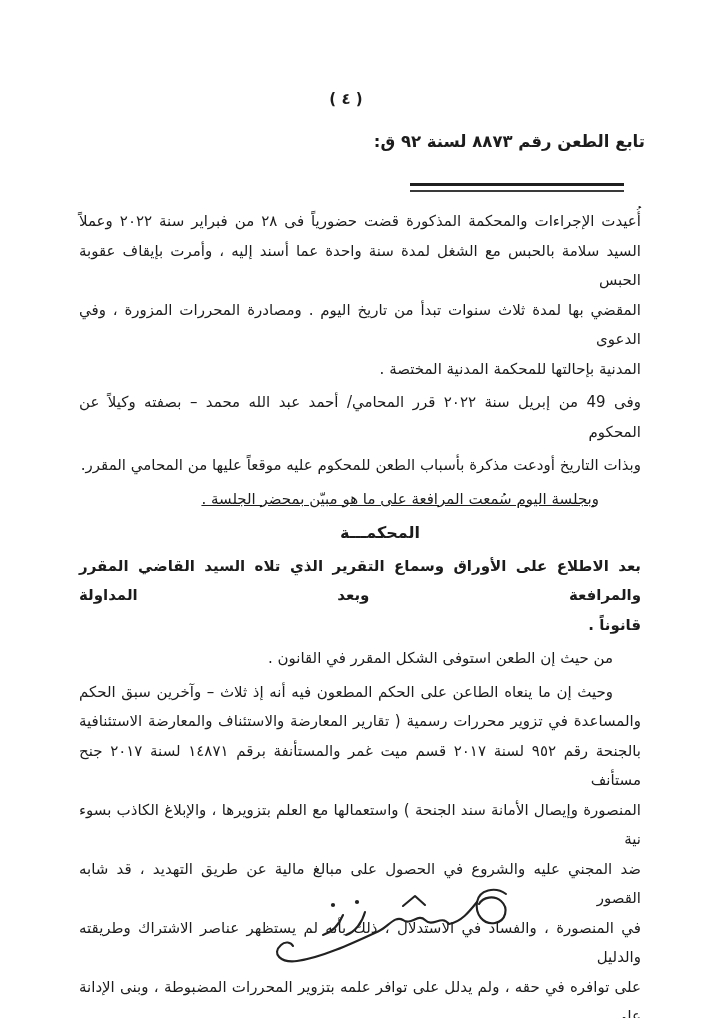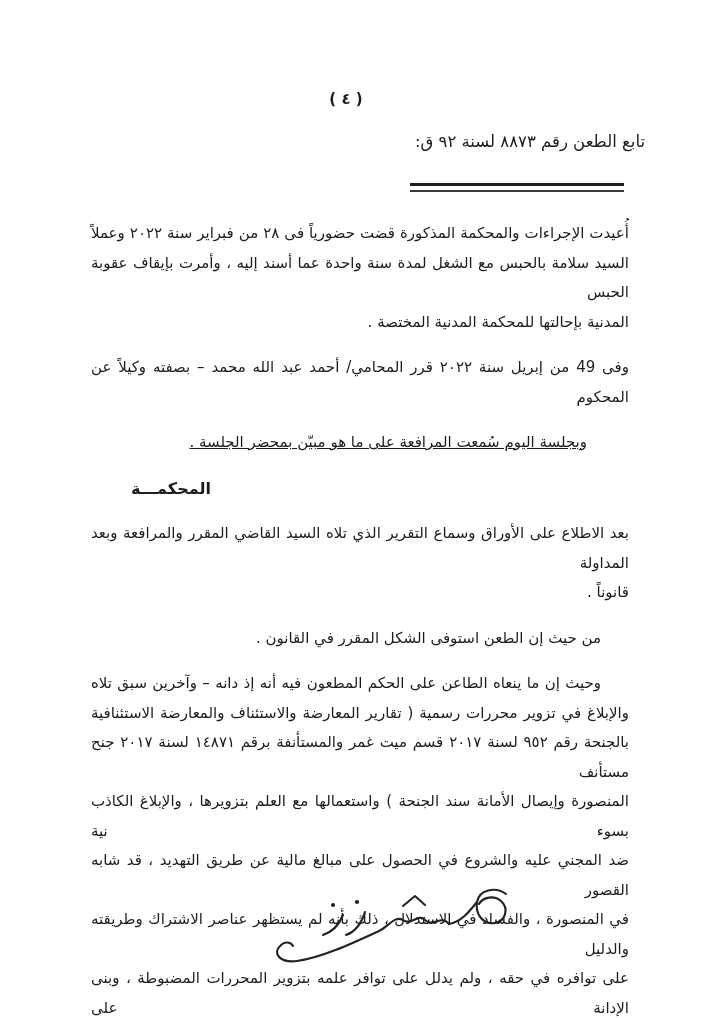--- a/index.html
+++ b/index.html
@@ -13,44 +13,44 @@
     overflow:hidden;
   }
   .page-number{
     position:absolute;top:90px;left:0;width:692px;
     text-align:center;
     font-size:15px;font-weight:bold;
     letter-spacing:2px;
   }
   .case-header{
     position:absolute;top:132px;right:75px;
-    font-size:16.5px;font-weight:normal;
+    font-size:16.5px;font-weight:bold;
   }
   .header-rule{
     position:absolute;top:183px;right:96px;
     width:214px;height:4px;
     border-top:3px solid #1f1f1f;
     border-bottom:2px solid #3a3a3a;
   }
   .bodytext{
     position:absolute;top:203px;right:75px;
     width:570px;
     font-size:15px;
     line-height:29.5px;
     text-align:right;
   }
-  .para{margin:16px;}
-  .para.bold .line{font-weight:normal;}
+  .para{margin:4px;}
+  .para.bold .line{font-weight:bold;}
   .line{white-space:normal;}
   .line.just{text-align:justify;text-align-last:justify;text-justify:inter-word;}
   .line.last{text-align:right;}
   .line.indent{padding-right:28px;text-align:right;}
   .line.indent-lg{padding-right:42px;text-decoration:underline;}
   .para.heading .line{
-    text-align:left;font-weight:bold;font-size:16px;
+    text-align:center;font-weight:bold;font-size:16px;
     padding-left:40px;
   }
   .signature{
     position:absolute;top:882px;left:225px;
     width:290px;height:115px;
   }
   .signature path{
     fill:none;stroke:#222;stroke-width:2.1;
     stroke-linecap:round;stroke-linejoin:round;
   }
@@ -64,41 +64,45 @@
   <div class="page-number">( ٤ )</div>
 
   <div class="case-header">تابع الطعن رقم ٨٨٧٣ لسنة ٩٢ ق:</div>
 
   <div class="header-rule"></div>
 
   <div class="bodytext">
       <div class="para normal">
         <div class="line just">أُعيدت الإجراءات والمحكمة المذكورة قضت حضورياً فى ٢٨ من فبراير سنة ٢٠٢٢ وعملاً</div>
         <div class="line just">السيد سلامة بالحبس مع الشغل لمدة سنة واحدة عما أسند إليه ، وأمرت بإيقاف عقوبة الحبس</div>
+        <div class="line just">المقضي بها لمدة ثلاث سنوات تبدأ من تاريخ اليوم . ومصادرة المحررات المزورة ، وفي الدعوى</div>
         <div class="line last">المدنية بإحالتها للمحكمة المدنية المختصة .</div>
       </div>
       <div class="para normal">
         <div class="line just">وفى 49 من إبريل سنة ٢٠٢٢ قرر المحامي/ أحمد عبد الله محمد – بصفته وكيلاً عن المحكوم</div>
+      </div>
+      <div class="para normal">
+        <div class="line last">وبذات التاريخ أودعت مذكرة بأسباب الطعن للمحكوم عليه موقعاً عليها من المحامي المقرر.</div>
       </div>
       <div class="para normal">
         <div class="line last indent-lg">وبجلسة اليوم سُمعت المرافعة على ما هو مبيّن بمحضر الجلسة .</div>
       </div>
       <div class="para heading">
         <div class="line last">المحكمـــة</div>
       </div>
       <div class="para bold">
         <div class="line just">بعد الاطلاع على الأوراق وسماع التقرير الذي تلاه السيد القاضي المقرر والمرافعة وبعد المداولة</div>
         <div class="line last">قانوناً .</div>
       </div>
       <div class="para normal">
         <div class="line last indent">من حيث إن الطعن استوفى الشكل المقرر في القانون .</div>
       </div>
       <div class="para normal">
-        <div class="line just indent">وحيث إن ما ينعاه الطاعن على الحكم المطعون فيه أنه إذ دانه – وآخرين سبق تلاه</div>
-        <div class="line just">والإبلاغ في تزوير محررات رسمية ( تقارير المعارضة والاستئناف والمعارضة الاستئنافية</div>
+        <div class="line just indent">وحيث إن ما ينعاه الطاعن على الحكم المطعون فيه أنه إذ ثلاث – وآخرين سبق الحكم</div>
+        <div class="line just">والمساعدة في تزوير محررات رسمية ( تقارير المعارضة والاستئناف والمعارضة الاستئنافية</div>
         <div class="line just">بالجنحة رقم ٩٥٢ لسنة ٢٠١٧ قسم ميت غمر والمستأنفة برقم ١٤٨٧١ لسنة ٢٠١٧ جنح مستأنف</div>
         <div class="line just">المنصورة وإيصال الأمانة سند الجنحة ) واستعمالها مع العلم بتزويرها ، والإبلاغ الكاذب بسوء نية</div>
         <div class="line just">ضد المجني عليه والشروع في الحصول على مبالغ مالية عن طريق التهديد ، قد شابه القصور</div>
         <div class="line just">في المنصورة ، والفساد في الاستدلال ، ذلك بأنه لم يستظهر عناصر الاشتراك وطريقته والدليل</div>
         <div class="line just">على توافره في حقه ، ولم يدلل على توافر علمه بتزوير المحررات المضبوطة ، وبنى الإدانة على</div>
       </div>
     </div>
 
   <svg class="signature" viewBox="0 0 290 115" aria-hidden="true">
 

